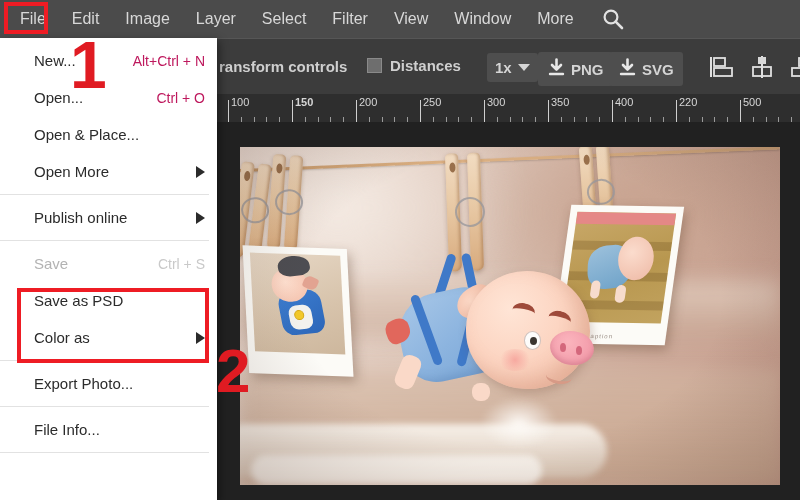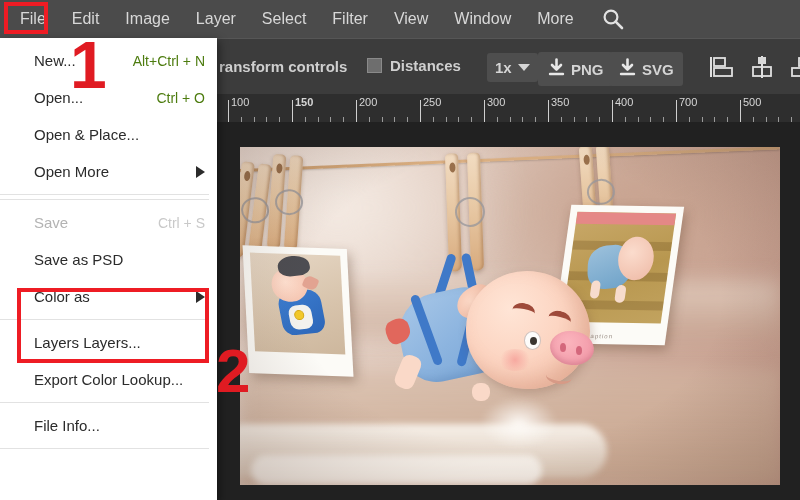--- a/index.html
+++ b/index.html
@@ -306,21 +306,21 @@
     padding:4px 0 0 0;
     box-sizing:border-box;
     height:462px;
   }
   .mi{
     position:relative;height:37px;display:flex;align-items:center;
     padding:0 12px 0 34px;box-sizing:border-box;
     color:#2b2b2b;font-size:15px;
   }
   .mi .lbl{flex:0 0 auto;}
-  .mi .acc{margin-left:auto;color:#4d7c0f;font-size:14px;}
+  .mi .acc{margin-left:auto;color:#be185d;font-size:14px;}
   .mi.disabled .lbl{color:#b3b3b3;}
   .mi.disabled .acc{color:#c9c9c9;}
   .mi .arrow{
     margin-left:auto;width:0;height:0;
     border-top:6px solid transparent;border-bottom:6px solid transparent;
     border-left:9px solid #2b2b2b;
   }
   .sep{height:1px;background:#e2e2e2;margin:4px 8px 4px 0;}
 
   
@@ -455,21 +455,21 @@
       <div class="tick tickmin" style="left: 356.6px;"></div>
       <div class="tick tickmin" style="left: 369.4px;"></div>
       <div class="tick tickmin" style="left: 382.2px;"></div>
       <div class="tick tickmaj" style="left: 395px;"></div>
       <div class="rlabel" style="left: 398px;">400</div>
       <div class="tick tickmin" style="left: 407.8px;"></div>
       <div class="tick tickmin" style="left: 420.6px;"></div>
       <div class="tick tickmin" style="left: 433.4px;"></div>
       <div class="tick tickmin" style="left: 446.2px;"></div>
       <div class="tick tickmaj" style="left: 459px;"></div>
-      <div class="rlabel" style="left: 462px;">700</div>
+      <div class="rlabel" style="left: 462px;">220</div>
       <div class="tick tickmin" style="left: 471.8px;"></div>
       <div class="tick tickmin" style="left: 484.6px;"></div>
       <div class="tick tickmin" style="left: 497.4px;"></div>
       <div class="tick tickmin" style="left: 510.2px;"></div>
       <div class="tick tickmaj" style="left: 523px;"></div>
       <div class="rlabel" style="left: 526px;">500</div>
       <div class="tick tickmin" style="left: 535.8px;"></div>
       <div class="tick tickmin" style="left: 548.6px;"></div>
       <div class="tick tickmin" style="left: 561.4px;"></div>
       <div class="tick tickmin" style="left: 574.2px;"></div>
@@ -583,38 +583,39 @@
         <span class="acc">Ctrl + O</span>
       </div>
       <div class="mi">
         <span class="lbl">Open &amp; Place...</span>
       </div>
       <div class="mi">
         <span class="lbl">Open More</span>
         <span class="arrow"></span>
       </div>
       <div class="sep"></div>
+      <div class="mi">
+        <span class="lbl">Publish online</span>
+        <span class="arrow"></span>
+      </div>
       <div class="sep"></div>
       <div class="mi disabled">
         <span class="lbl">Save</span>
         <span class="acc">Ctrl + S</span>
       </div>
       <div class="mi">
         <span class="lbl">Save as PSD</span>
       </div>
       <div class="mi">
         <span class="lbl">Color as</span>
         <span class="arrow"></span>
       </div>
       <div class="sep"></div>
       <div class="mi">
-        <span class="lbl">Layers Layers...</span>
-      </div>
-      <div class="mi">
-        <span class="lbl">Export Color Lookup...</span>
+        <span class="lbl">Export Photo...</span>
       </div>
       <div class="sep"></div>
       <div class="mi">
         <span class="lbl">File Info...</span>
       </div>
       <div class="sep"></div>
     </div>
 
   <div class="hl-file"></div>
   <div class="hl-save"></div>

